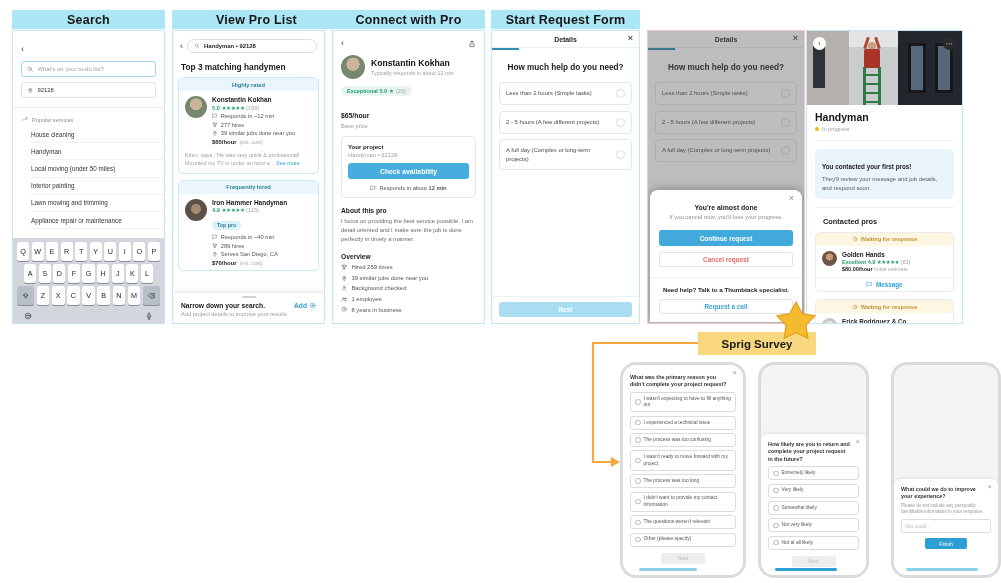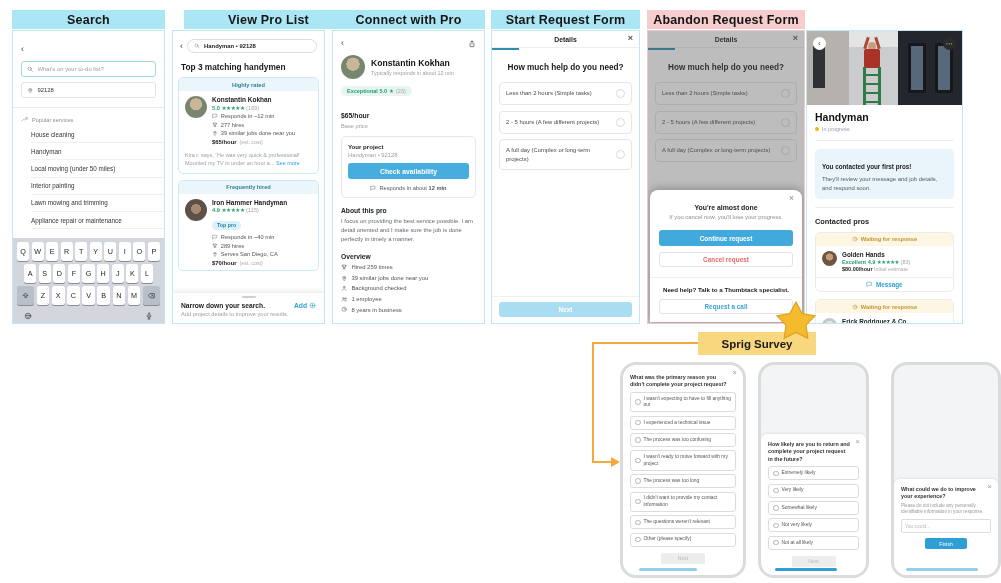--- a/index.html
+++ b/index.html
@@ -161,21 +161,21 @@
   .cb-back{left:6px;top:6px;background:#fff;color:#333}
   .cb-more{right:6px;top:6px;background:#2b2b2b;color:#fff;letter-spacing:.5px}
   .p6-body{padding:6px 8px 0}
   .p6-title{font-size:10.5px;font-weight:bold;color:#111}
   .p6-status{display:flex;align-items:center;gap:3px;margin-top:3px;font-size:5.5px;color:#9aa0a6}
   .dot{width:4px;height:4px;border-radius:50%;background:#F5B50A}
   .p6-body hr.sep{margin:8px 0}
   .notice{background:#EAF4FB;border-radius:5px;padding:6px 7px}
   .notice b{font-size:6.3px}
   .notice div{font-size:5.9px;color:#4f5b66;line-height:1.5;margin-top:2px}
-  .p6-contacted{font-size:7.4px;font-weight:bold;margin:9px 0 6px}
+  .p6-contacted{font-size:7.4px;font-weight:bold;margin:9px 8px 6px}
   .ccard{border:1px solid #EBEBEB;border-radius:5px;margin-bottom:7px;overflow:hidden}
   .cband{background:#FCF6E2;height:13px;display:flex;align-items:center;justify-content:center;gap:3px;
     font-size:5.7px;font-weight:bold;color:#C29232}
   .cband .ic{font-size:6px}
   .cbody{display:flex;gap:5px;padding:5px 6px}
   .av15{width:15px;height:15px}
   .c-name{font-size:6.3px;font-weight:bold}
   .c-rt{font-size:5.5px;margin-top:1px}
   .c-price{font-size:5.5px;margin-top:1.5px}
   .c-price b{color:#1a1a1a}
@@ -215,24 +215,23 @@
   .s-inp input::placeholder{color:#B9B9B9}
   .s-finish{margin:5px auto 0;width:42px;height:11px;background:#2D9FD4;border-radius:2px;color:#fff;
     font-size:5px;display:flex;align-items:center;justify-content:center}
 </style>
 </head>
 <body>
 
 <div class="canvas">
 
   <div class="col-hdr tone-blue" style="left:12px;width:153px">Search</div>
-  <div class="col-hdr tone-blue" style="left:184px;width:169px">View Pro List</div>
+  <div class="col-hdr tone-blue" style="left:172px;width:169px">View Pro List</div>
   <div class="col-hdr tone-blue" style="left:491px;width:149px">Start Request Form</div>
   <div class="col-hdr tone-blue" style="left:332px;width:153px">Connect with Pro</div>
-  <div class="col-hdr tone-pink" style="left:647px;width:158px">Abandon Request Form</div>
 
   <div class="phone" style="left:12px;width:153px">
     <div class="p1-top">
       <span class="backch">‹</span>
       <div class="inp focus">
         <span class="ic">
             <svg viewBox="0 0 24 24">
               <circle cx="10" cy="10" r="6"></circle>
               <line x1="14.5" y1="14.5" x2="20" y2="20"></line>
             </svg>

